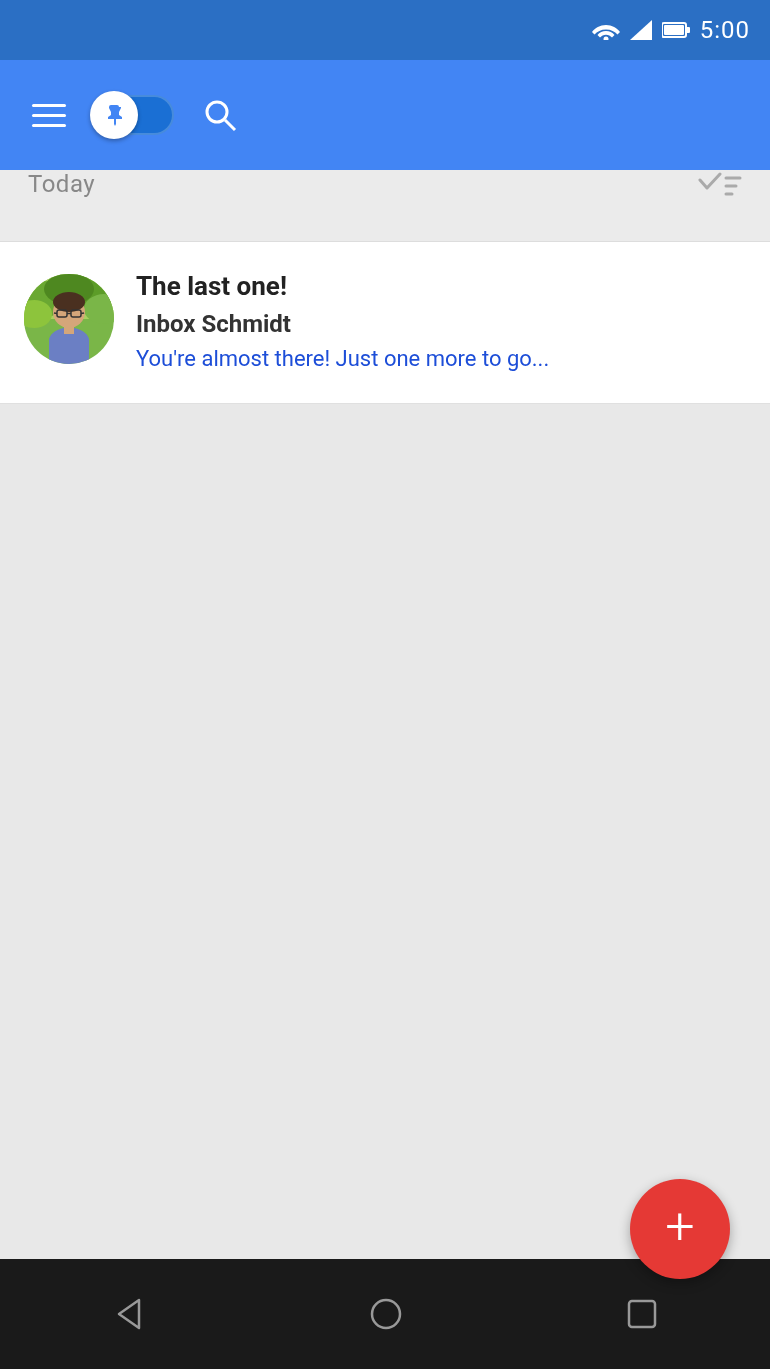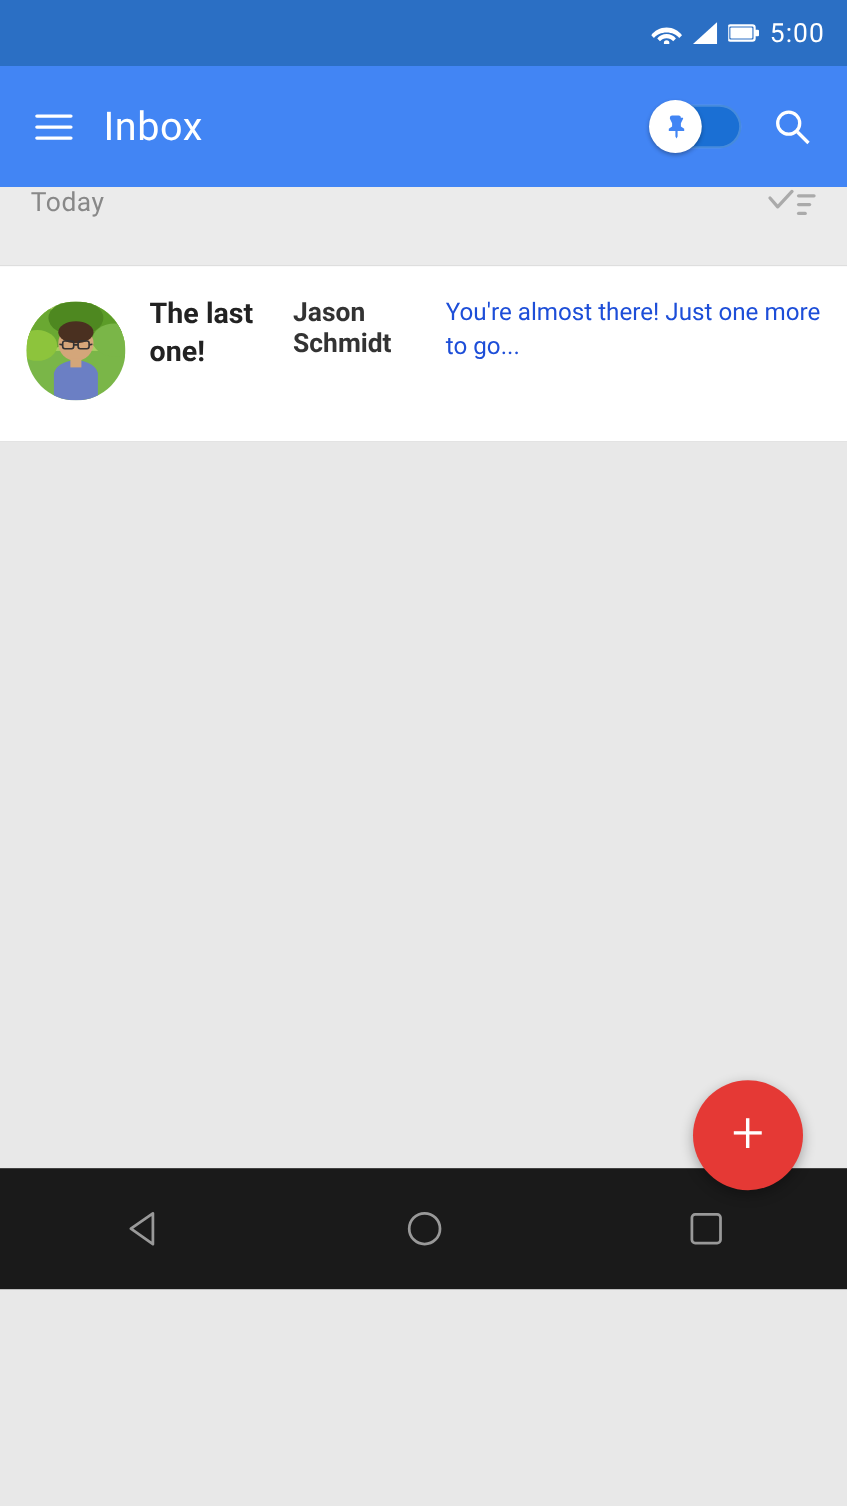--- a/index.html
+++ b/index.html
@@ -185,21 +185,21 @@
 
     
     .person-svg {
       width: 100%;
       height: 100%;
     }
 
     .email-content {
       flex: 1;
       display: flex;
-      flex-direction: row;
+      flex-direction: column;
       gap: 6px;
     }
 
     .email-subject {
       font-size: 26px;
       font-weight: 700;
       color: #222;
       line-height: 1.3;
     }
 
@@ -258,21 +258,21 @@
       display: flex;
       align-items: center;
       justify-content: center;
       cursor: pointer;
       padding: 10px 30px;
     }
 
     .page-wrapper {
       display: flex;
       flex-direction: column;
-      height: 1172px;
+      height: 1369px;
       position: relative;
     }
 
     .content-area {
       flex: 1;
       background: #e8e8e8;
       position: relative;
     }
   </style>
 </head>
@@ -304,21 +304,20 @@
   </div>
 
   <div class="app-bar">
 
     <div class="menu-icon-btn">
       <div class="menu-line"></div>
       <div class="menu-line"></div>
       <div class="menu-line"></div>
     </div>
 
-    <span class="app-bar-title">Inbox</span>
 
     <div class="toggle-container">
       <div class="toggle-track">
         <div class="toggle-thumb">
 
           <svg width="24" height="24" viewBox="0 0 24 24" fill="#4285f4">
             <path d="M17 4a2 2 0 0 0-2-2H9a2 2 0 0 0-2 2v1l2 4v3l-3 2v2h6v5l1 2 1-2v-5h6v-2l-3-2V9l2-4V4z"></path>
           </svg>
         </div>
       </div>
@@ -371,21 +370,21 @@
         <line x1="57" y1="39.5" x2="60" y2="39" stroke="#333" stroke-width="1.5"></line>
 
         <path d="M25 65 Q28 55 45 53 Q62 55 65 65 L65 90 L25 90 Z" fill="#6b7fc4"></path>
 
         <rect x="40" y="52" width="10" height="8" fill="#d4a67a"></rect>
       </svg>
     </div>
 
     <div class="email-content">
       <span class="email-subject">The last one!</span>
-      <span class="email-sender">Jason Schmidt</span>
+      <span class="email-sender">Inbox Schmidt</span>
       <span class="email-preview">You're almost there! Just one more to go...</span>
     </div>
   </div>
 
   <div class="content-area">
 
     <div class="fab">
       <span class="fab-plus">+</span>
     </div>
 

